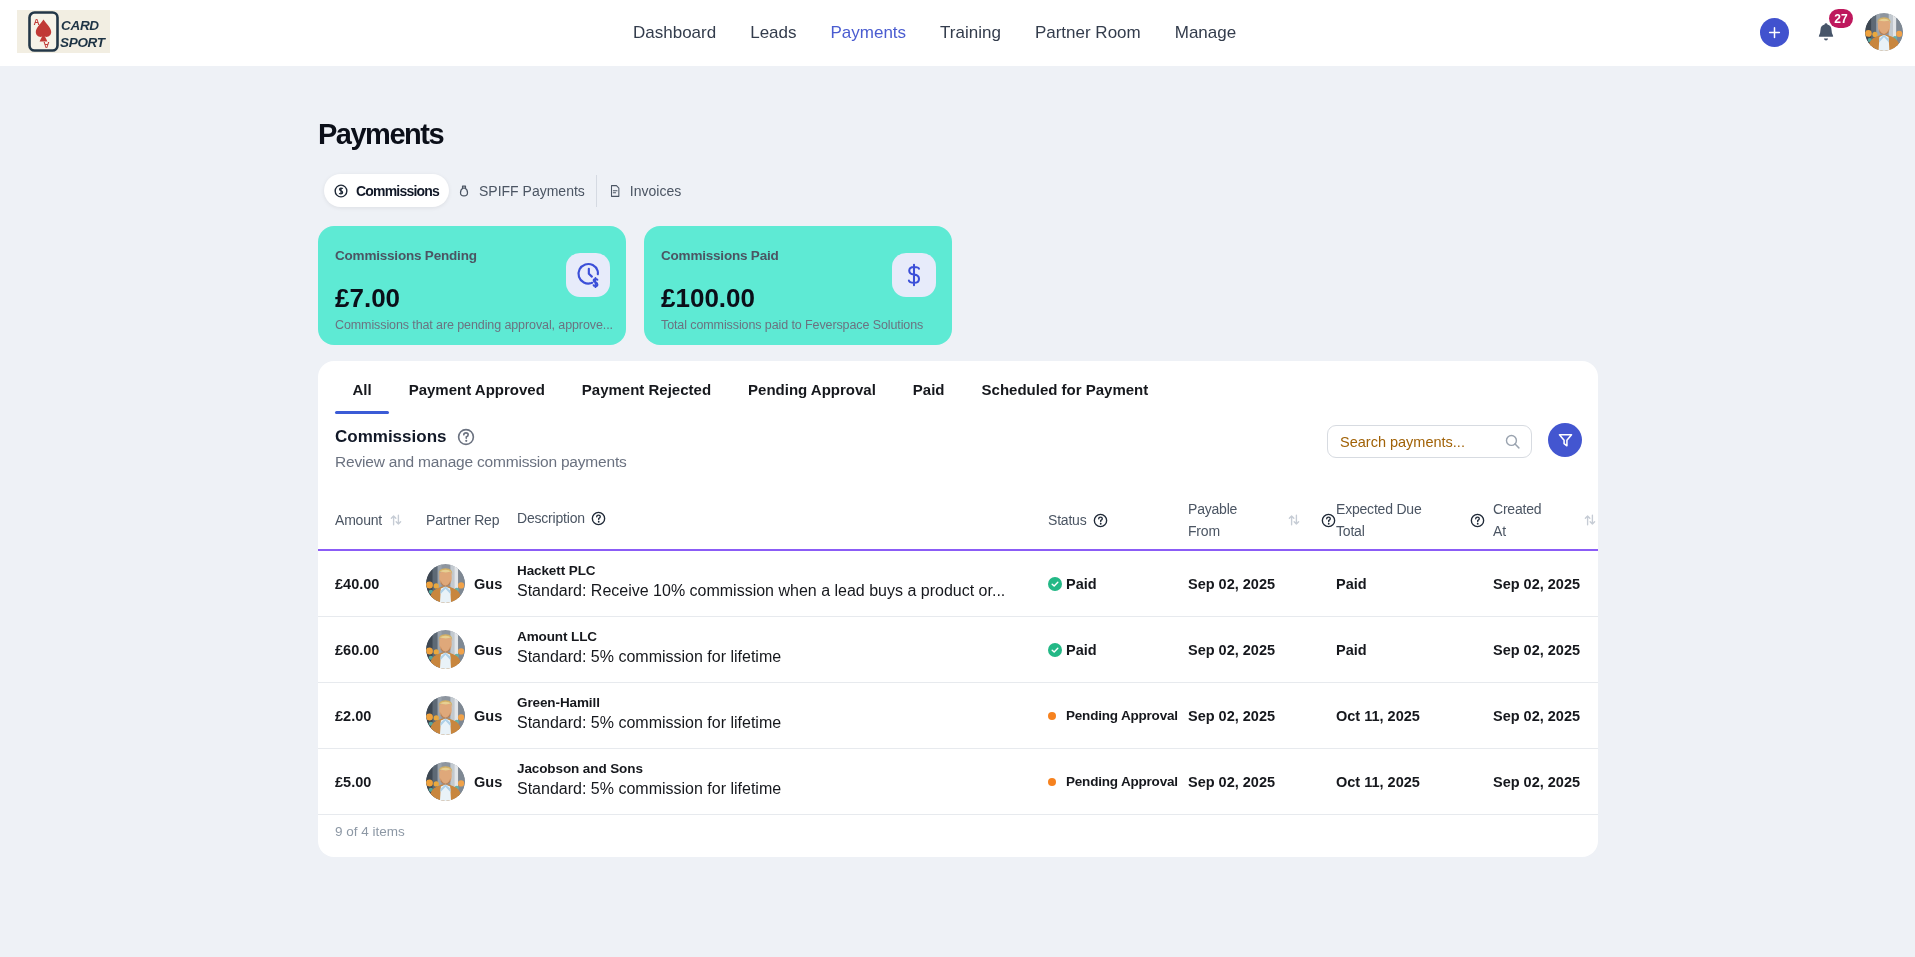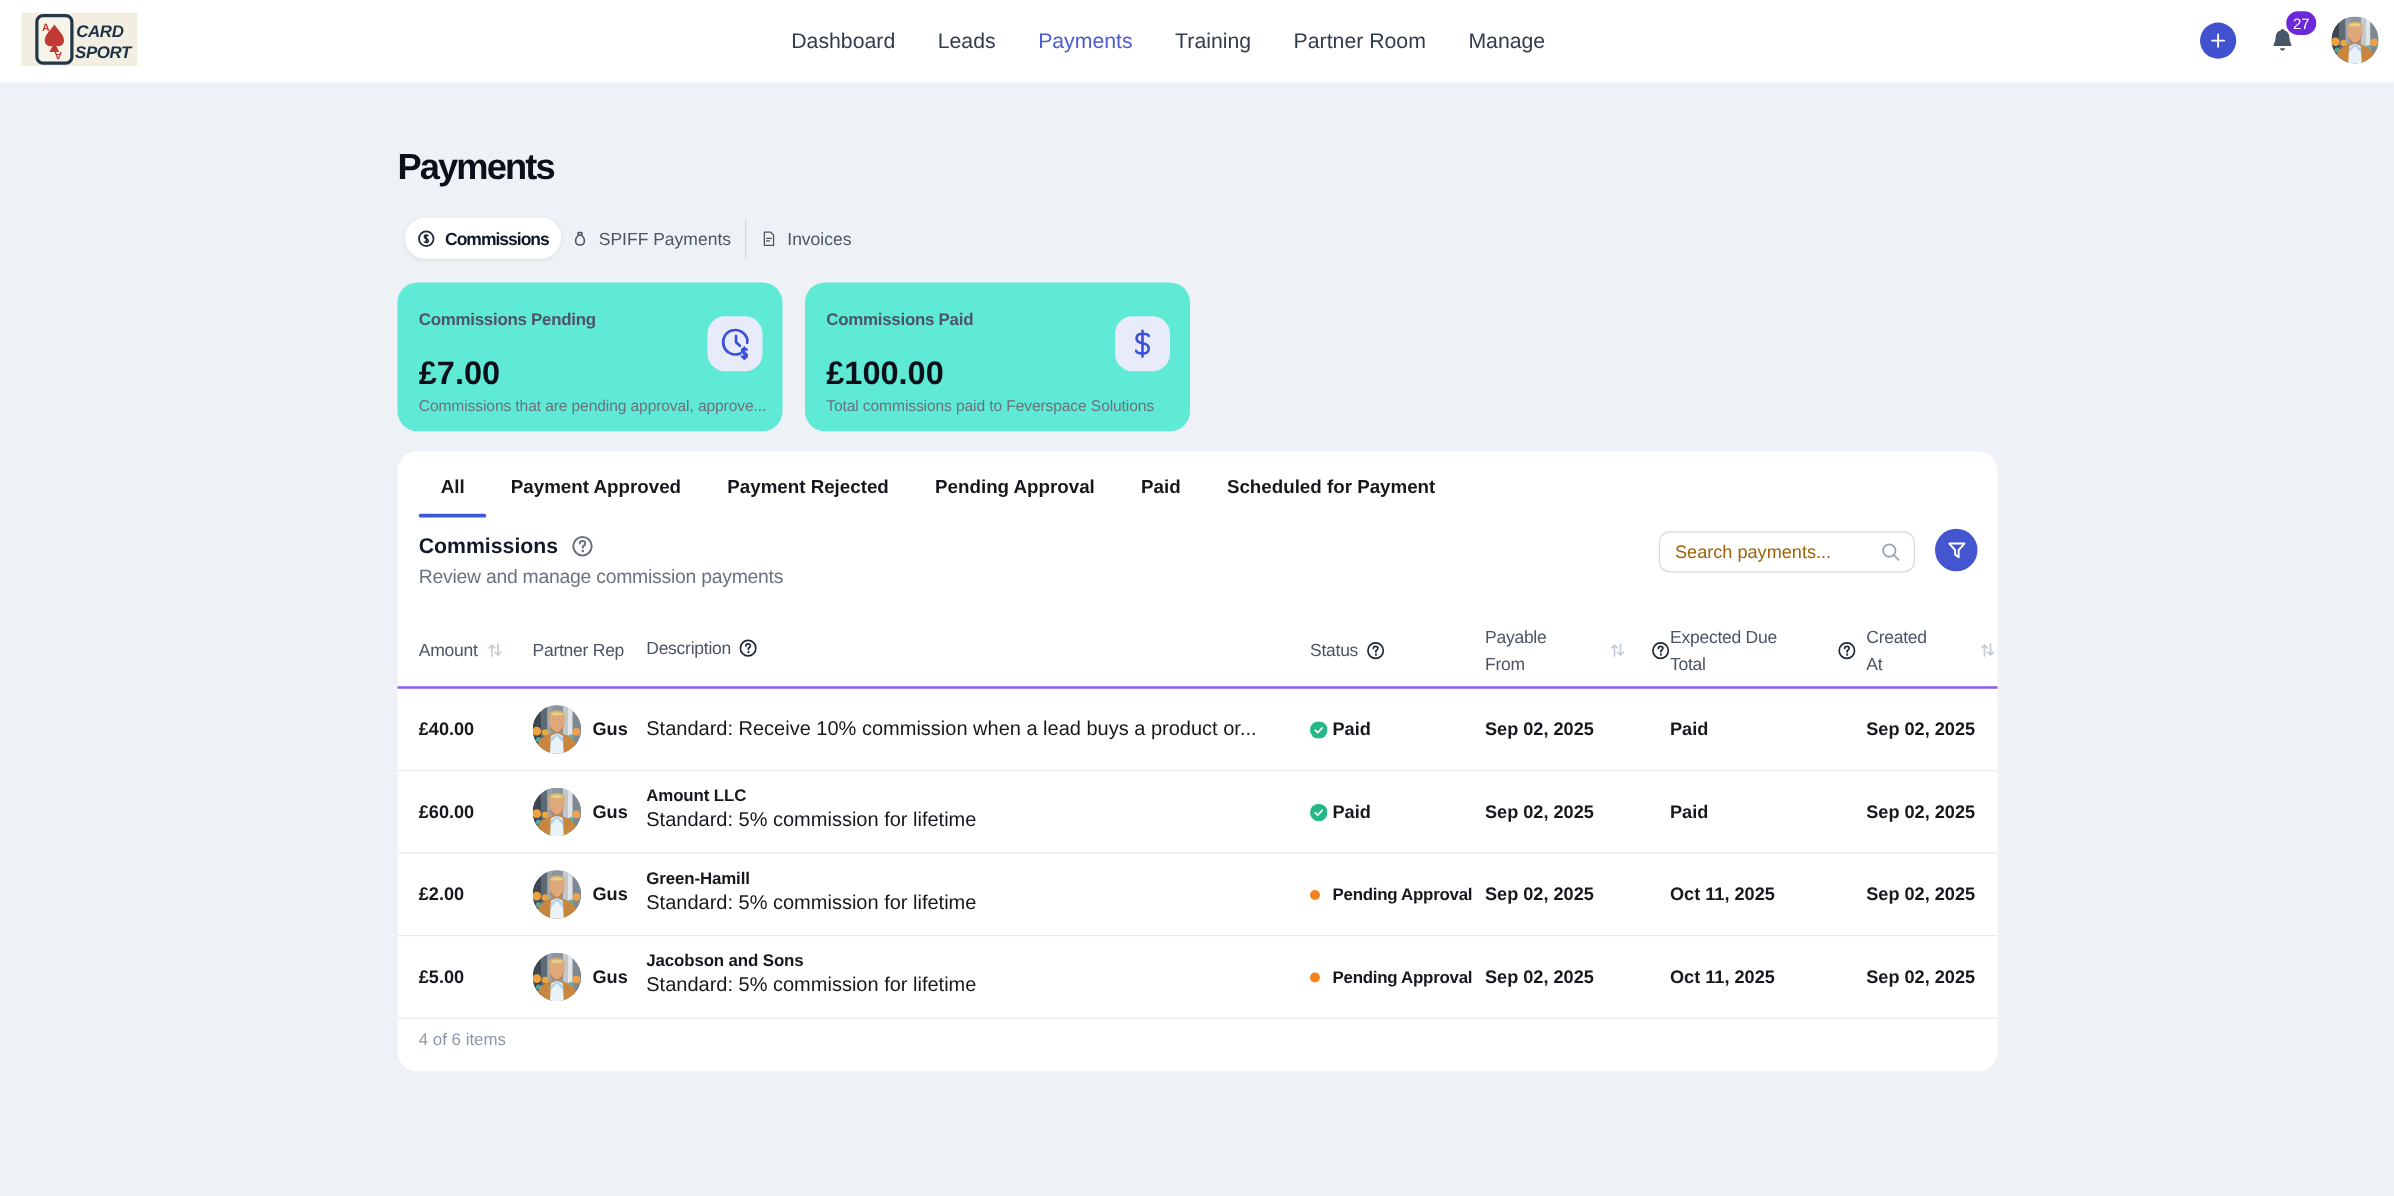--- a/index.html
+++ b/index.html
@@ -10,21 +10,21 @@
 
 .hdr { position:relative; height:66px; background:#fff; }
 .logo { position:absolute; left:17px; top:10px; width:93px; height:43px; }
 .nav { position:absolute; left:633px; top:0; height:66px; display:flex; align-items:center; gap:34px; }
 .nav a { text-decoration:none; color:#333c4c; font-size:17px; }
 .nav a.active { color:#4a5cd0; }
 .hdr-right { position:absolute; right:0; top:0; height:66px; }
 .plusbtn { position:absolute; right:126px; top:18px; width:29px; height:29px; border-radius:50%; background:#4152ce; color:#fff; display:flex; align-items:center; justify-content:center; }
 .plusbtn svg { width:15px; height:15px; }
 .bellwrap { position:absolute; right:78px; top:21px; width:22px; height:22px; }
-.badge { position:absolute; right:62px; top:9px; min-width:24px; height:19px; background:#6d28d9; border-radius:10px; color:#fff; font-size:12px; font-weight:normal; display:flex; align-items:center; justify-content:center; padding:0 5px; }
+.badge { position:absolute; right:62px; top:9px; min-width:24px; height:19px; background:#be185d; border-radius:10px; color:#fff; font-size:12px; font-weight:bold; display:flex; align-items:center; justify-content:center; padding:0 5px; }
 .avatar-hdr { position:absolute; right:12px; top:13px; width:38px; height:38px; border-radius:50%; overflow:hidden; }
 
 
 .main { width:1280px; margin:0 0 0 318px; padding-top:52px; }
 h1 { font-size:29px; font-weight:bold; color:#0b0f19; letter-spacing:-1.5px; }
 .pilltabs { margin-top:23px; margin-left:6px; display:flex; align-items:center; height:33px; }
 .pill { display:flex; align-items:center; gap:8px; height:33px; padding:0 8px; border-radius:17px; font-size:14px; color:#4b5563; }
 .pill.active { background:#fff; color:#111827; font-weight:bold; font-size:14px; letter-spacing:-0.8px; padding:0 10px; box-shadow:0 1px 4px rgba(0,0,0,.08); }
 .pill svg { flex:0 0 auto; }
 .psep { width:1px; height:32px; background:#d5dae2; margin:0 3px; }
@@ -272,20 +272,21 @@
       </div>
       <div class="trow drow">
         <div class="c-amt b">£40.00</div>
         <div class="c-rep">
             <div class="av"><svg width="39" height="39" viewBox="0 0 40 40">
                 <use href="#avatar"></use>
               </svg></div>
             <span class="gus">Gus</span>
           </div>
         <div class="c-desc">
+            <div class="co">Hackett PLC</div>
             <div class="dd">Standard: Receive 10% commission when a lead buys a product or...</div>
           </div>
         <div class="c-status">
             <svg width="14" height="14" viewBox="0 0 20 20" style="margin-left:0">
               <use href="#checkcircle"></use>
             </svg>
             <span class="b">Paid</span>
           </div>
         <div class="c-pay b">Sep 02, 2025</div>
         <div class="c-due b">Paid</div>
@@ -347,15 +348,15 @@
           </div>
         <div class="c-status">
             <span class="dotp"></span>
             <span class="stxt">Pending Approval</span>
           </div>
         <div class="c-pay b">Sep 02, 2025</div>
         <div class="c-due b">Oct 11, 2025</div>
         <div class="c-created b">Sep 02, 2025</div>
       </div>
     </div>
-    <div class="items">4 of 6 items</div>
+    <div class="items">9 of 4 items</div>
   </div>
 </div>
 
 </body></html>

